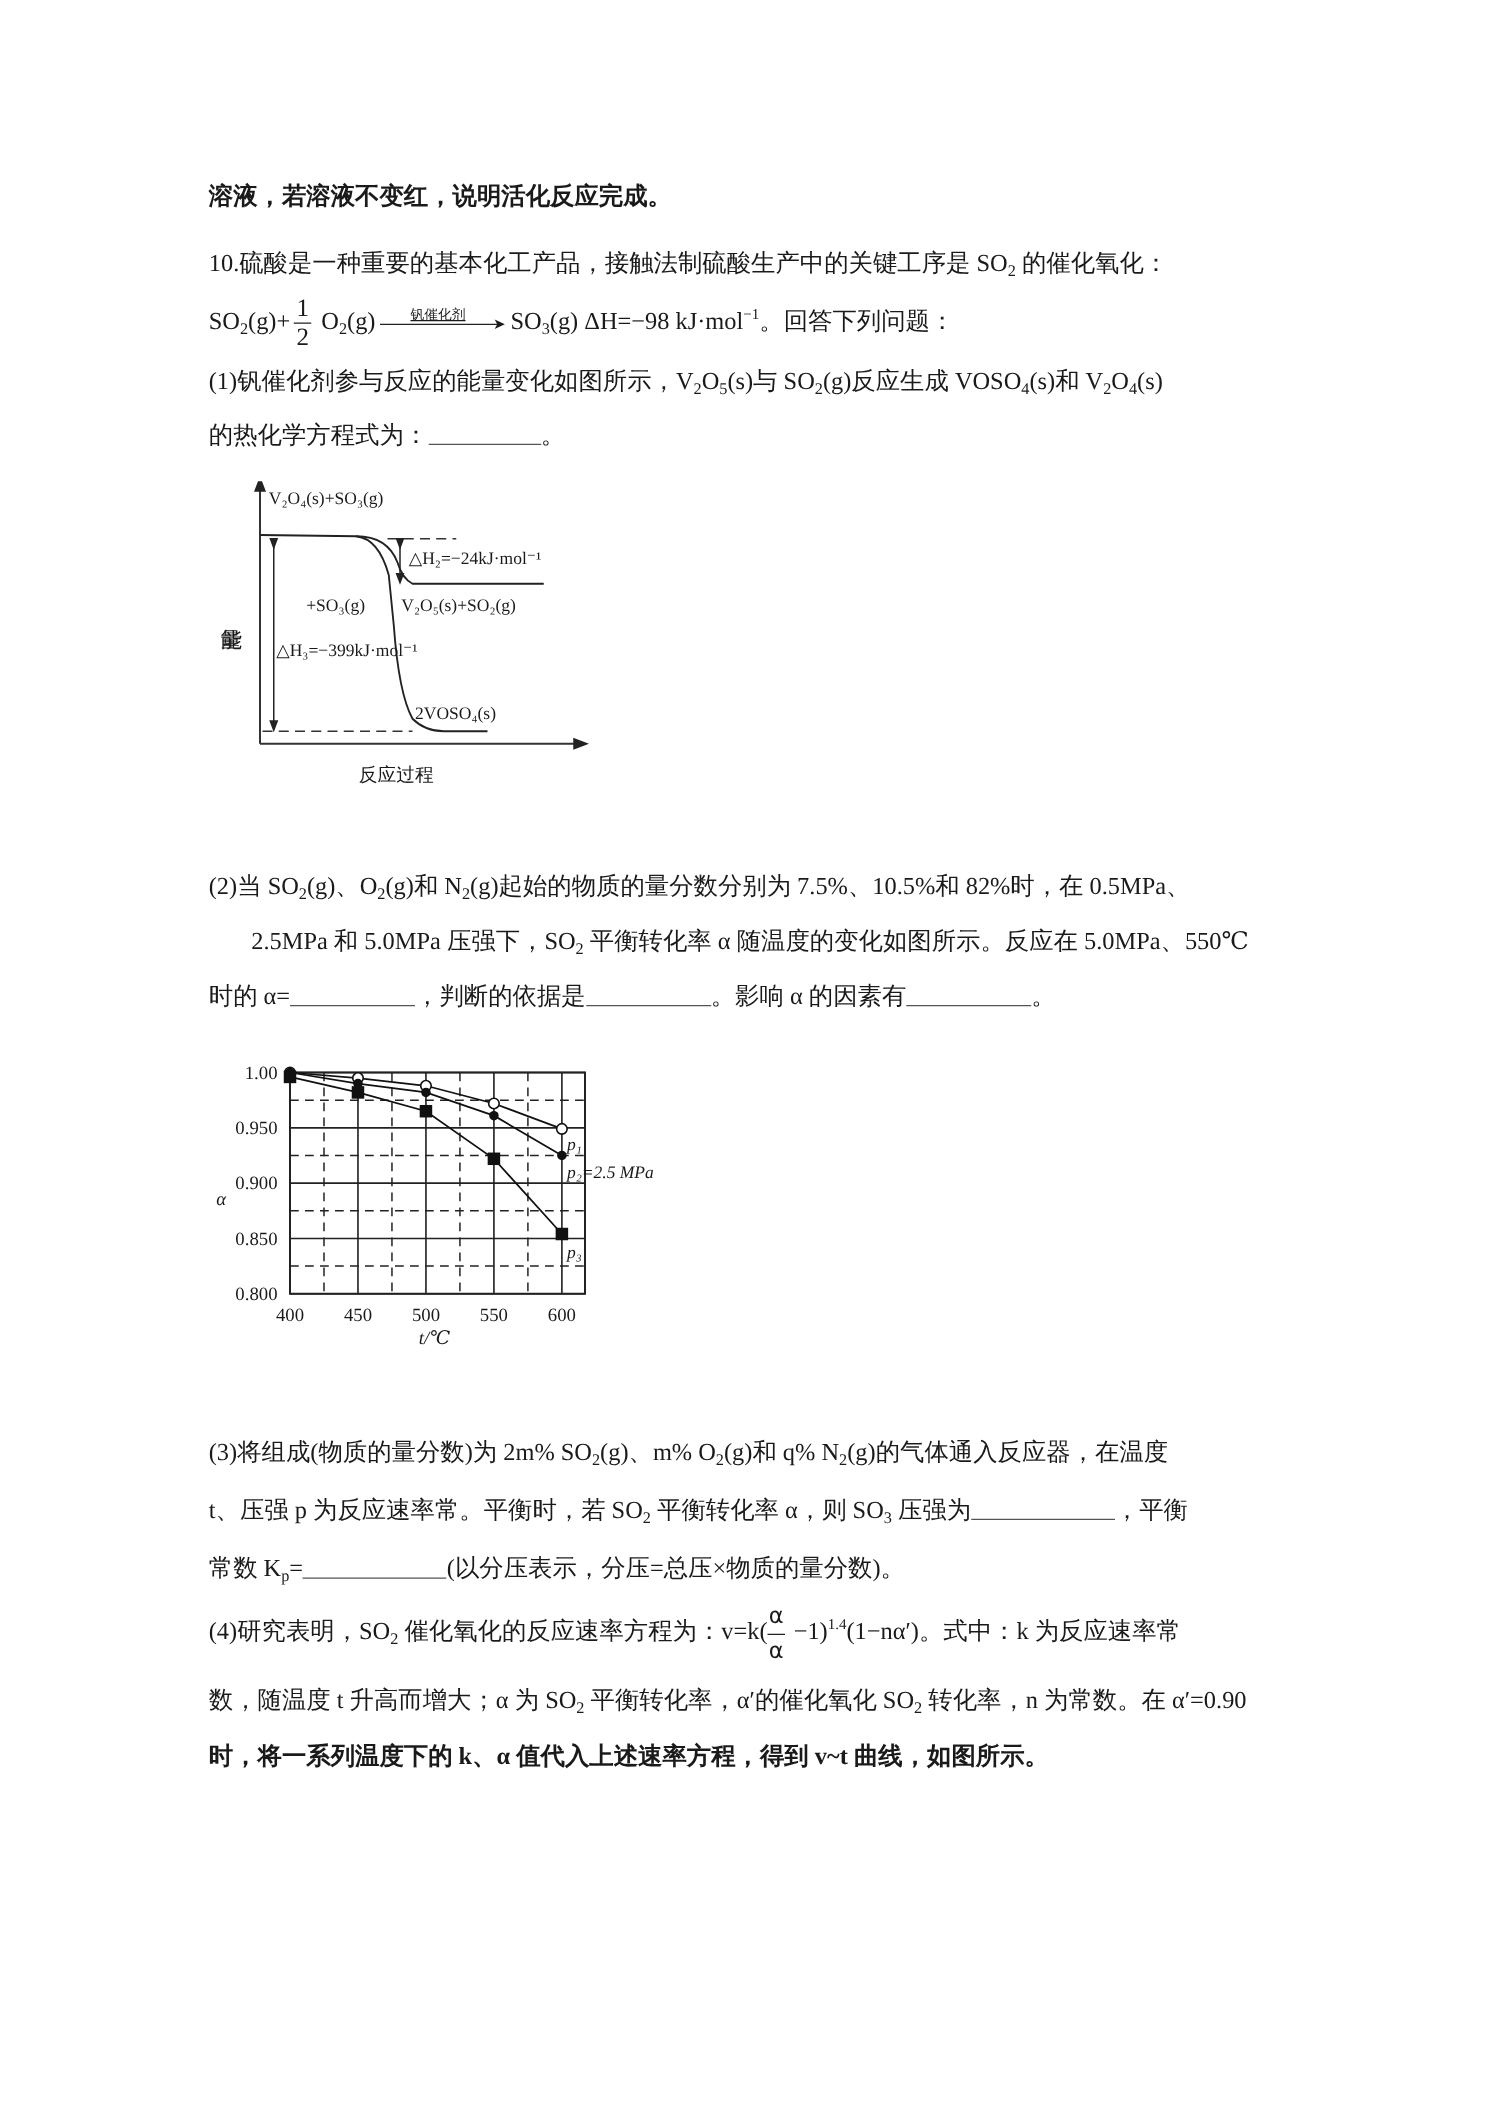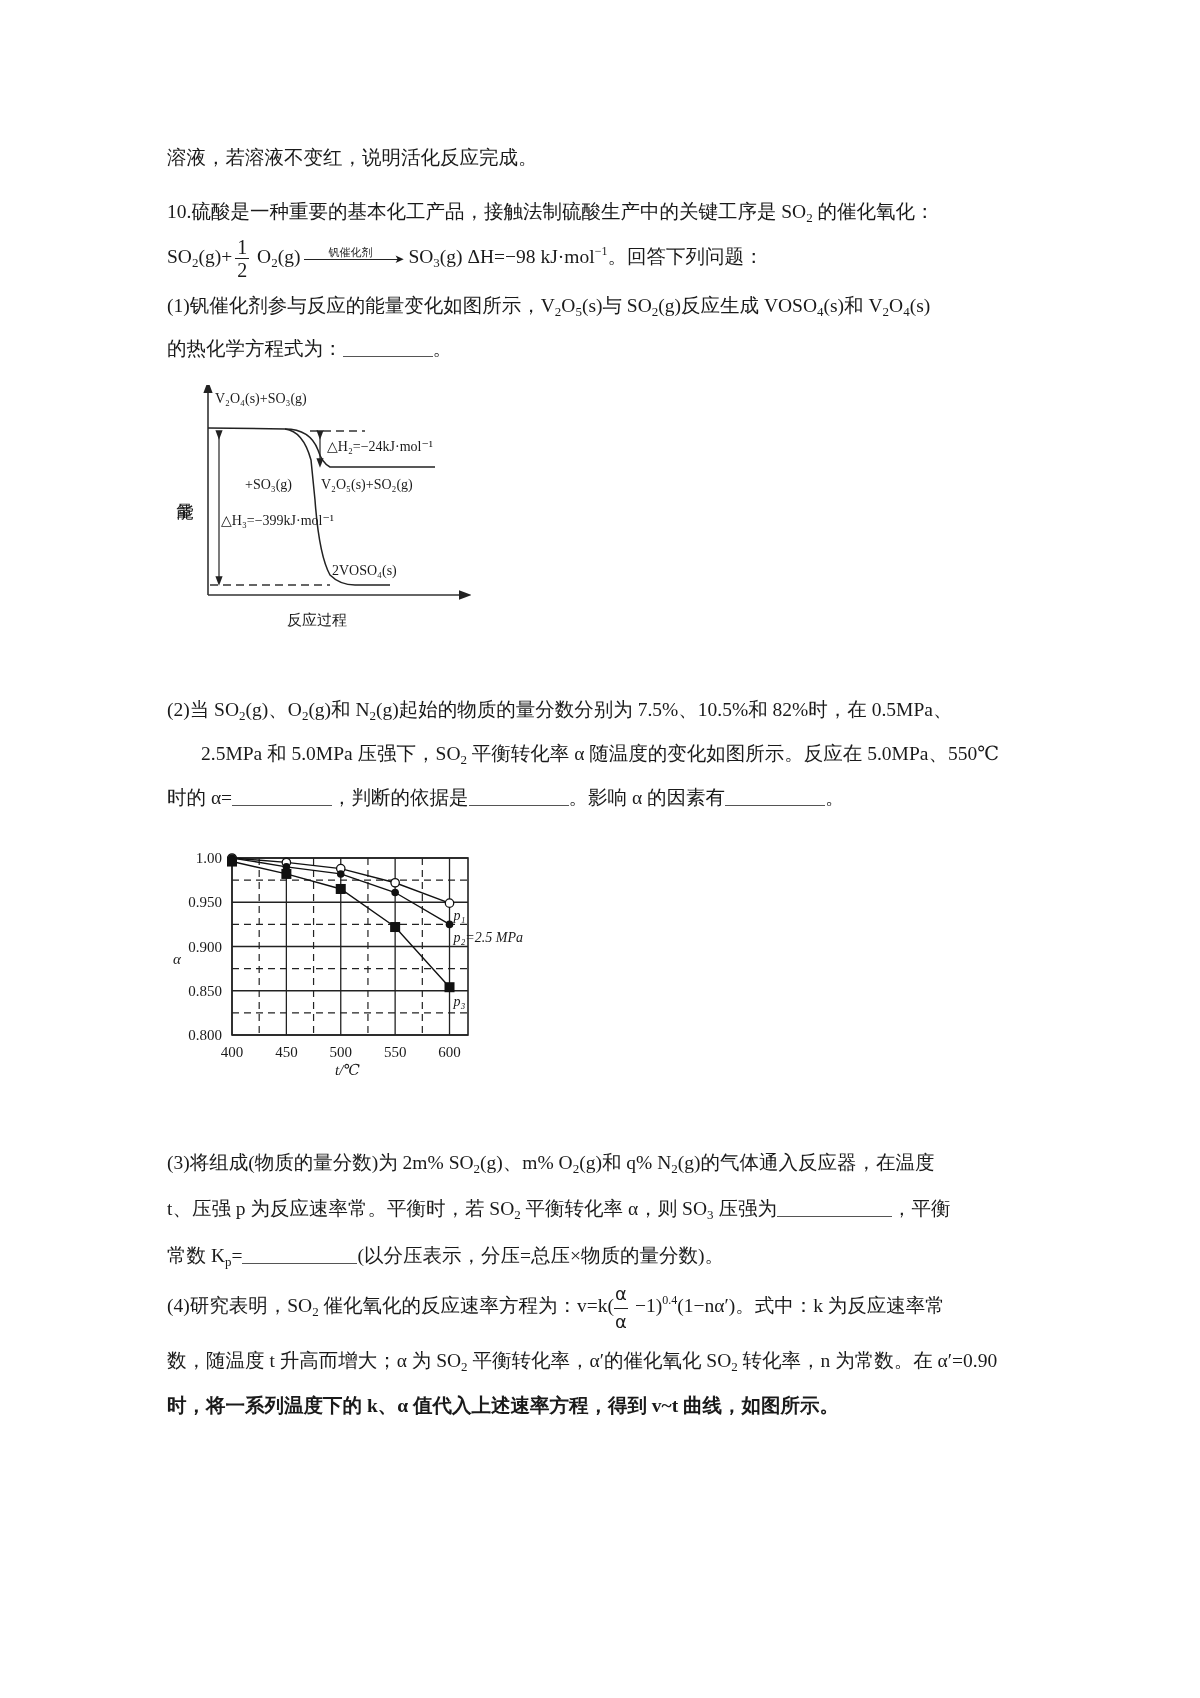--- a/index.html
+++ b/index.html
@@ -6,33 +6,33 @@
   body { width: 1200px; height: 1698px; position: relative; overflow: hidden;
          font-family: "Liberation Serif", "DejaVu Serif", serif; color: #1a1a1a; }
   .line { position: absolute; left: 167px; font-size: 19.5px; line-height: 26px; white-space: nowrap; }
   sub { font-size: 13px; vertical-align: -4px; line-height: 0; }
   sup { font-size: 12px; vertical-align: 8px; line-height: 0; }
   .blank { display: inline-block; border-bottom: 1px solid #555; height: 18px; vertical-align: -2px; }
   .frac { display: inline-block; text-align: center; vertical-align: middle; position: relative; margin: 0 3px; }
   .frac .num, .frac .den { display: block; font-size: 20px; line-height: 22px; }
   .frac .bar { display: block; border-top: 1.3px solid #222; width: 14px; margin: 0 auto; }
   .cat-arrow { display: inline-block; position: relative; width: 100px; height: 20px; vertical-align: -2px; margin: 0 4px; }
-  .cat-arrow .cat { position: absolute; top: -8px; left: 0; width: 92px; text-align: center; font-size: 11px; }
+  .cat-arrow .cat { position: absolute; top: -8px; left: 0; width: 92px; text-align: center; font-size: 11px; text-decoration: underline; }
   .cat-arrow .shaft { position: absolute; left: 0; right: 6px; top: 14px; border-top: 1.3px solid #222; }
   .cat-arrow .head { position: absolute; right: 0; top: 8px; font-size: 12px; line-height: 12px; }
   .rate-frac { display: inline-block; position: relative; width: 16px; height: 26px; vertical-align: middle; }
   .rate-frac .top { position: absolute; top: -14px; left: 1px; font-family: "DejaVu Sans", sans-serif; font-size: 18px; }
   .rate-frac .bar { position: absolute; top: 13px; left: 0; width: 14px; border-top: 1.2px solid #222; }
   .rate-frac .bot { position: absolute; top: 14px; left: 1px; font-family: "DejaVu Sans", sans-serif; font-size: 18px; }
   svg text { font-family: "Liberation Serif", "DejaVu Serif", serif; fill: #1a1a1a; }
 </style>
 </head>
 <body>
 
-<div class="line" style="top:145px;">
+<div class="line" style="top:145px;font-weight:bold;">
   <span>溶液，若溶液不变红，说明活化反应完成。</span>
 </div>
 
 <div class="line" style="top:199px;">
   <span>10.硫酸是一种重要的基本化工产品，接触法制硫酸生产中的关键工序是 SO</span><sub>2</sub><span> 的催化氧化：</span>
 </div>
 
 <div class="line" style="top:236px; line-height:30px;">
   <span>SO</span><sub>2</sub><span>(g)+</span><span class="frac"><span class="num">1</span><span class="bar"></span><span class="den">2</span></span><span> O</span><sub>2</sub><span>(g)</span><span class="cat-arrow"><span class="cat">钒催化剂</span><span class="shaft"></span><span class="head">➤</span></span><span>SO</span><sub>3</sub><span>(g)   ΔH=−98 kJ·mol</span><sup>−1</sup><span>。回答下列问题：</span>
 </div>
@@ -149,20 +149,20 @@
   <span>(3)将组成(物质的量分数)为 2m% SO</span><sub>2</sub><span>(g)、m% O</span><sub>2</sub><span>(g)和 q% N</span><sub>2</sub><span>(g)的气体通入反应器，在温度</span>
 </div>
 <div class="line" style="top:1196px;">
   <span>t、压强 p 为反应速率常。平衡时，若 SO</span><sub>2</sub><span> 平衡转化率 α，则 SO</span><sub>3</sub><span> 压强为</span><span class="blank" style="width:115px;"></span><span>，平衡</span>
 </div>
 <div class="line" style="top:1243px;">
   <span>常数 K</span><sub>p</sub><span>=</span><span class="blank" style="width:115px;"></span><span>(以分压表示，分压=总压×物质的量分数)。</span>
 </div>
 
 <div class="line" style="top:1293px;">
-  <span>(4)研究表明，SO</span><sub>2</sub><span> 催化氧化的反应速率方程为：v=k(</span><span class="rate-frac"><span class="top">α</span><span class="bar"></span><span class="bot">α</span></span><span> −1)</span><sup>0.4</sup><span>(1−nα′)。式中：k 为反应速率常</span>
+  <span>(4)研究表明，SO</span><sub>2</sub><span> 催化氧化的反应速率方程为：v=k(</span><span class="rate-frac"><span class="top">α</span><span class="bar"></span><span class="bot">α</span></span><span> −1)</span><sup>1.4</sup><span>(1−nα′)。式中：k 为反应速率常</span>
 </div>
 <div class="line" style="top:1348px;">
   <span>数，随温度 t 升高而增大；α 为 SO</span><sub>2</sub><span> 平衡转化率，α′的催化氧化 SO</span><sub>2</sub><span> 转化率，n 为常数。在 α′=0.90</span>
 </div>
 <div class="line" style="top:1393px;font-weight:bold;">
   <span>时，将一系列温度下的 k、α 值代入上述速率方程，得到 v~t 曲线，如图所示。</span>
 </div>
 
 </body></html>

